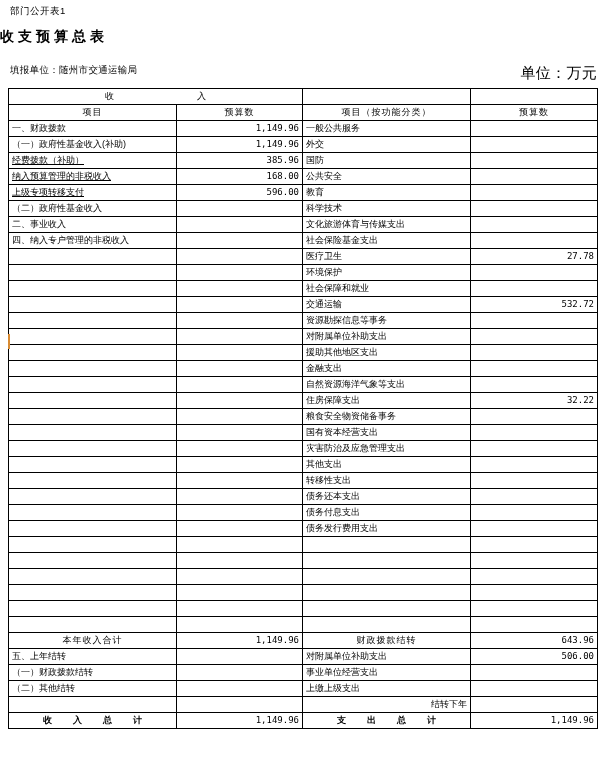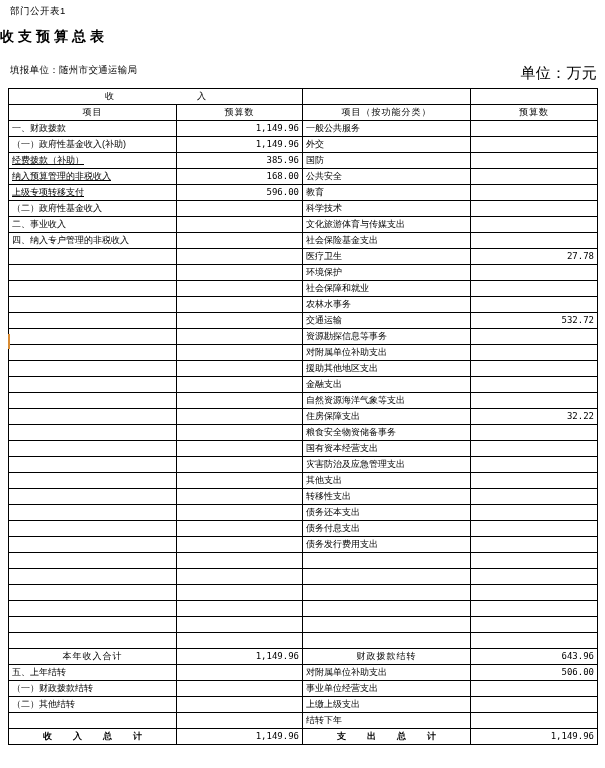--- a/index.html
+++ b/index.html
@@ -102,21 +102,21 @@
     font-size: 8.5px;
     padding-right: 6px;
     letter-spacing: 0;
   }
   td.lbl {
     text-align: left;
   }
   td.ind1 { padding-left: 5px; }
   td.ind2 { padding-left: 14px; text-decoration: underline; }
   td.center {
-    text-align: left;
+    text-align: right;
   }
   td.total {
     text-align: center;
     font-weight: normal;
     letter-spacing: 1px;
   }
   td.grand {
     text-align: center;
     font-weight: bold;
     letter-spacing: 6px;
@@ -228,26 +228,20 @@
       </tr>
       <tr>
         <td class="lbl"></td>
         <td class="num"></td>
         <td class="lbl ind1">社会保障和就业</td>
         <td class="num"></td>
       </tr>
       <tr>
         <td class="lbl"></td>
         <td class="num"></td>
-        <td class="lbl ind1">农林水事务</td>
-        <td class="num"></td>
-      </tr>
-      <tr>
-        <td class="lbl"></td>
-        <td class="num"></td>
         <td class="lbl ind1">交通运输</td>
         <td class="num">532.72</td>
       </tr>
       <tr>
         <td class="lbl"></td>
         <td class="num"></td>
         <td class="lbl ind1">资源勘探信息等事务</td>
         <td class="num"></td>
       </tr>
       <tr>

